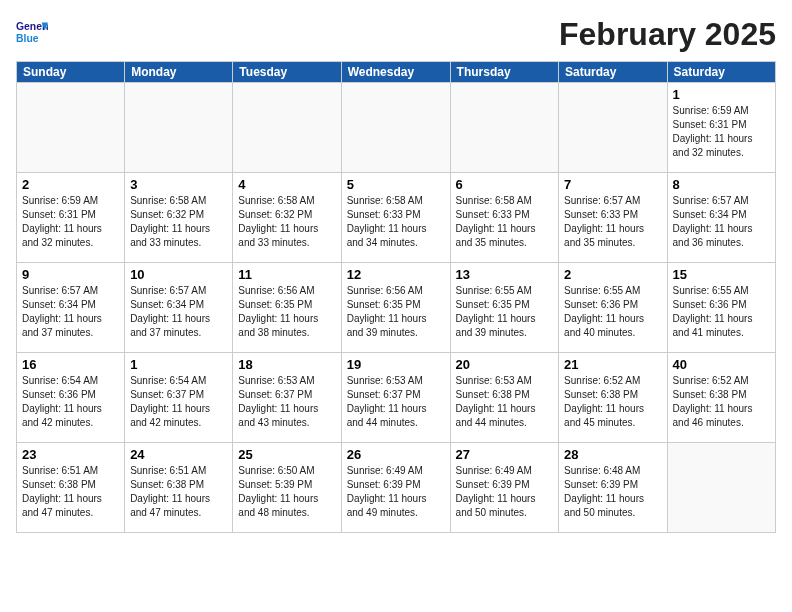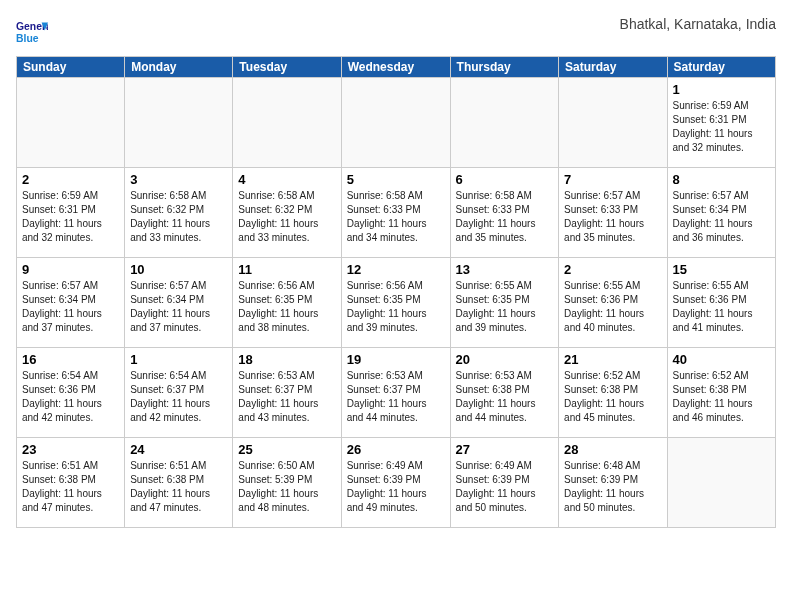--- a/index.html
+++ b/index.html
@@ -84,21 +84,21 @@
 
 <div class="header-section">
   <div class="logo">
     <svg class="logo-icon" viewBox="0 0 40 40" xmlns="http://www.w3.org/2000/svg">
       <text x="0" y="18" font-size="13" font-weight="bold" fill="#1a1a8c">General</text>
       <text x="0" y="32" font-size="13" font-weight="bold" fill="#1a85d6">Blue</text>
       <polygon points="32,8 40,8 36,18" fill="#1a85d6"></polygon>
     </svg>
   </div>
   <div class="title-block">
-    <div class="location">Bhatkal, Karnataka, India</div>
+    <div class="month-year">February 2025</div>
   </div>
 </div>
 
 <table class="calendar">
   <thead>
     <tr>
       <th>Sunday</th>
       <th>Monday</th>
       <th>Tuesday</th>
       <th>Wednesday</th>

